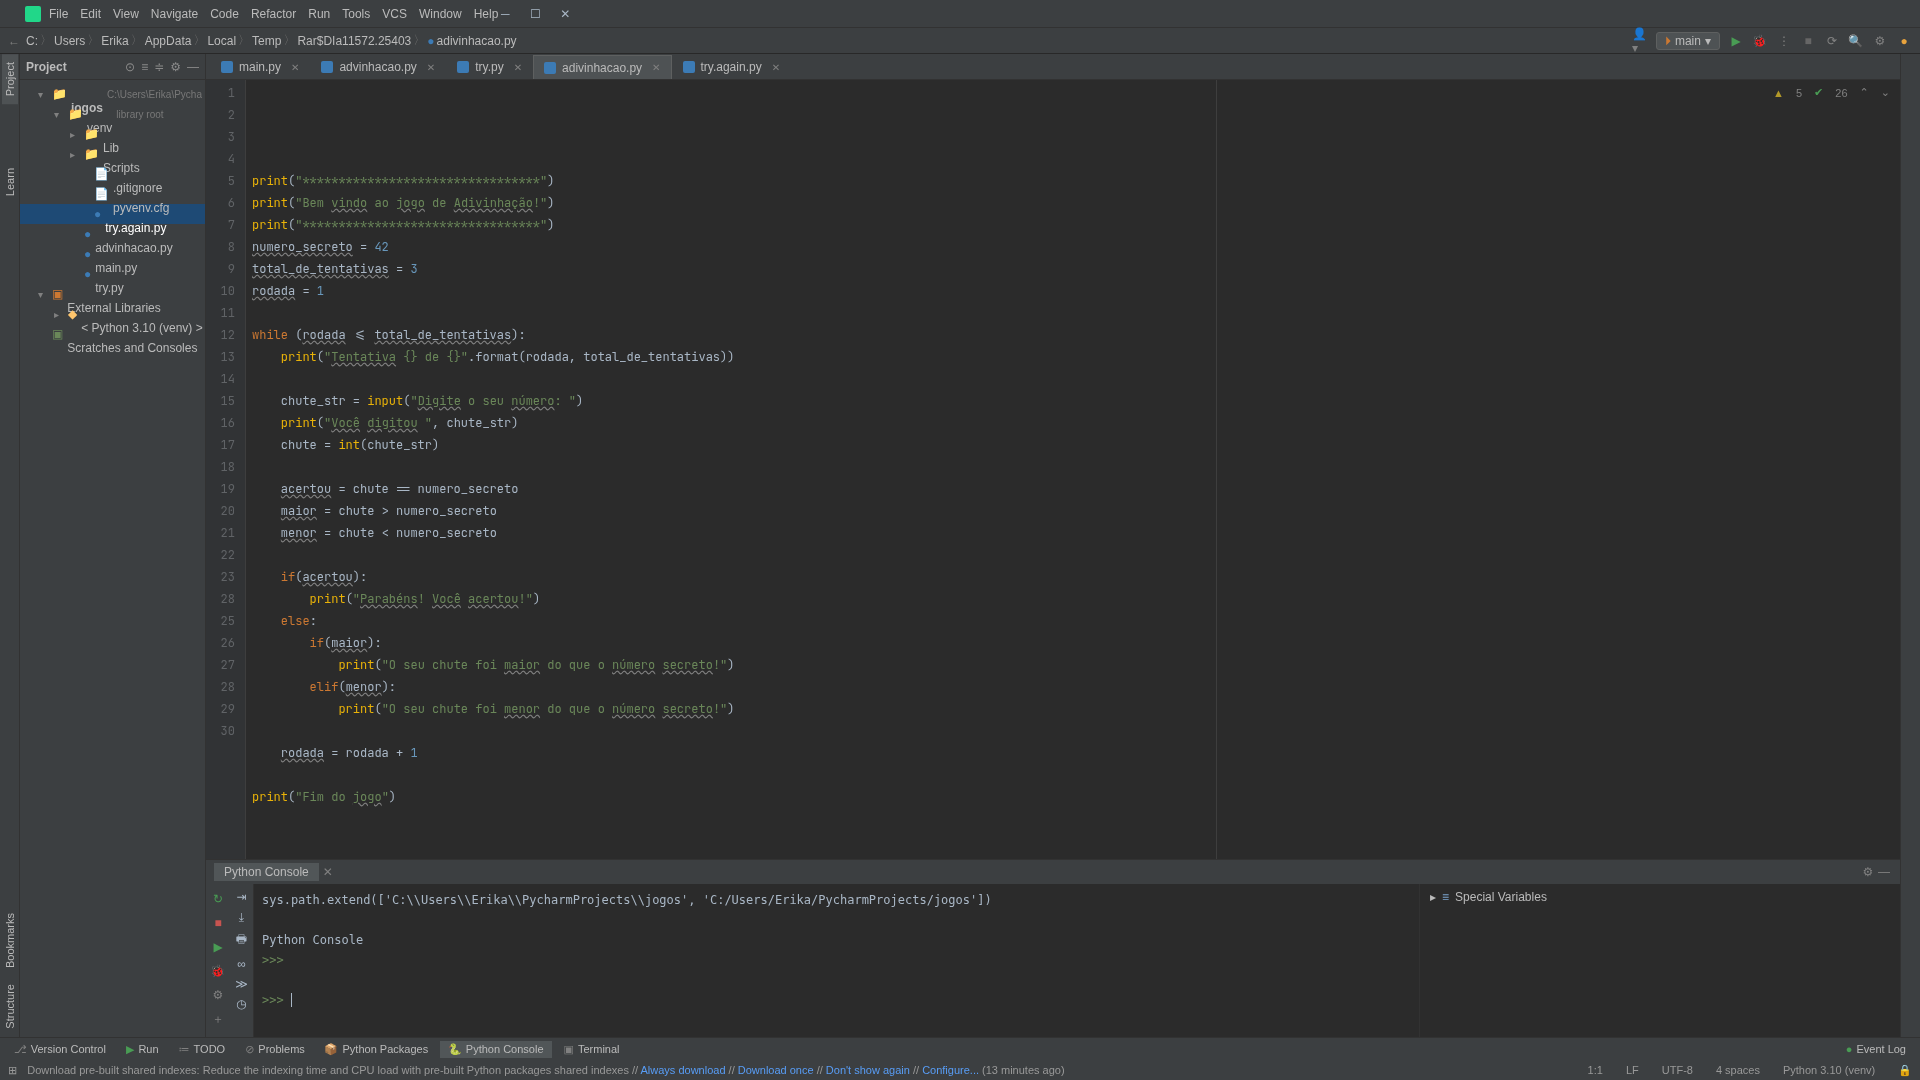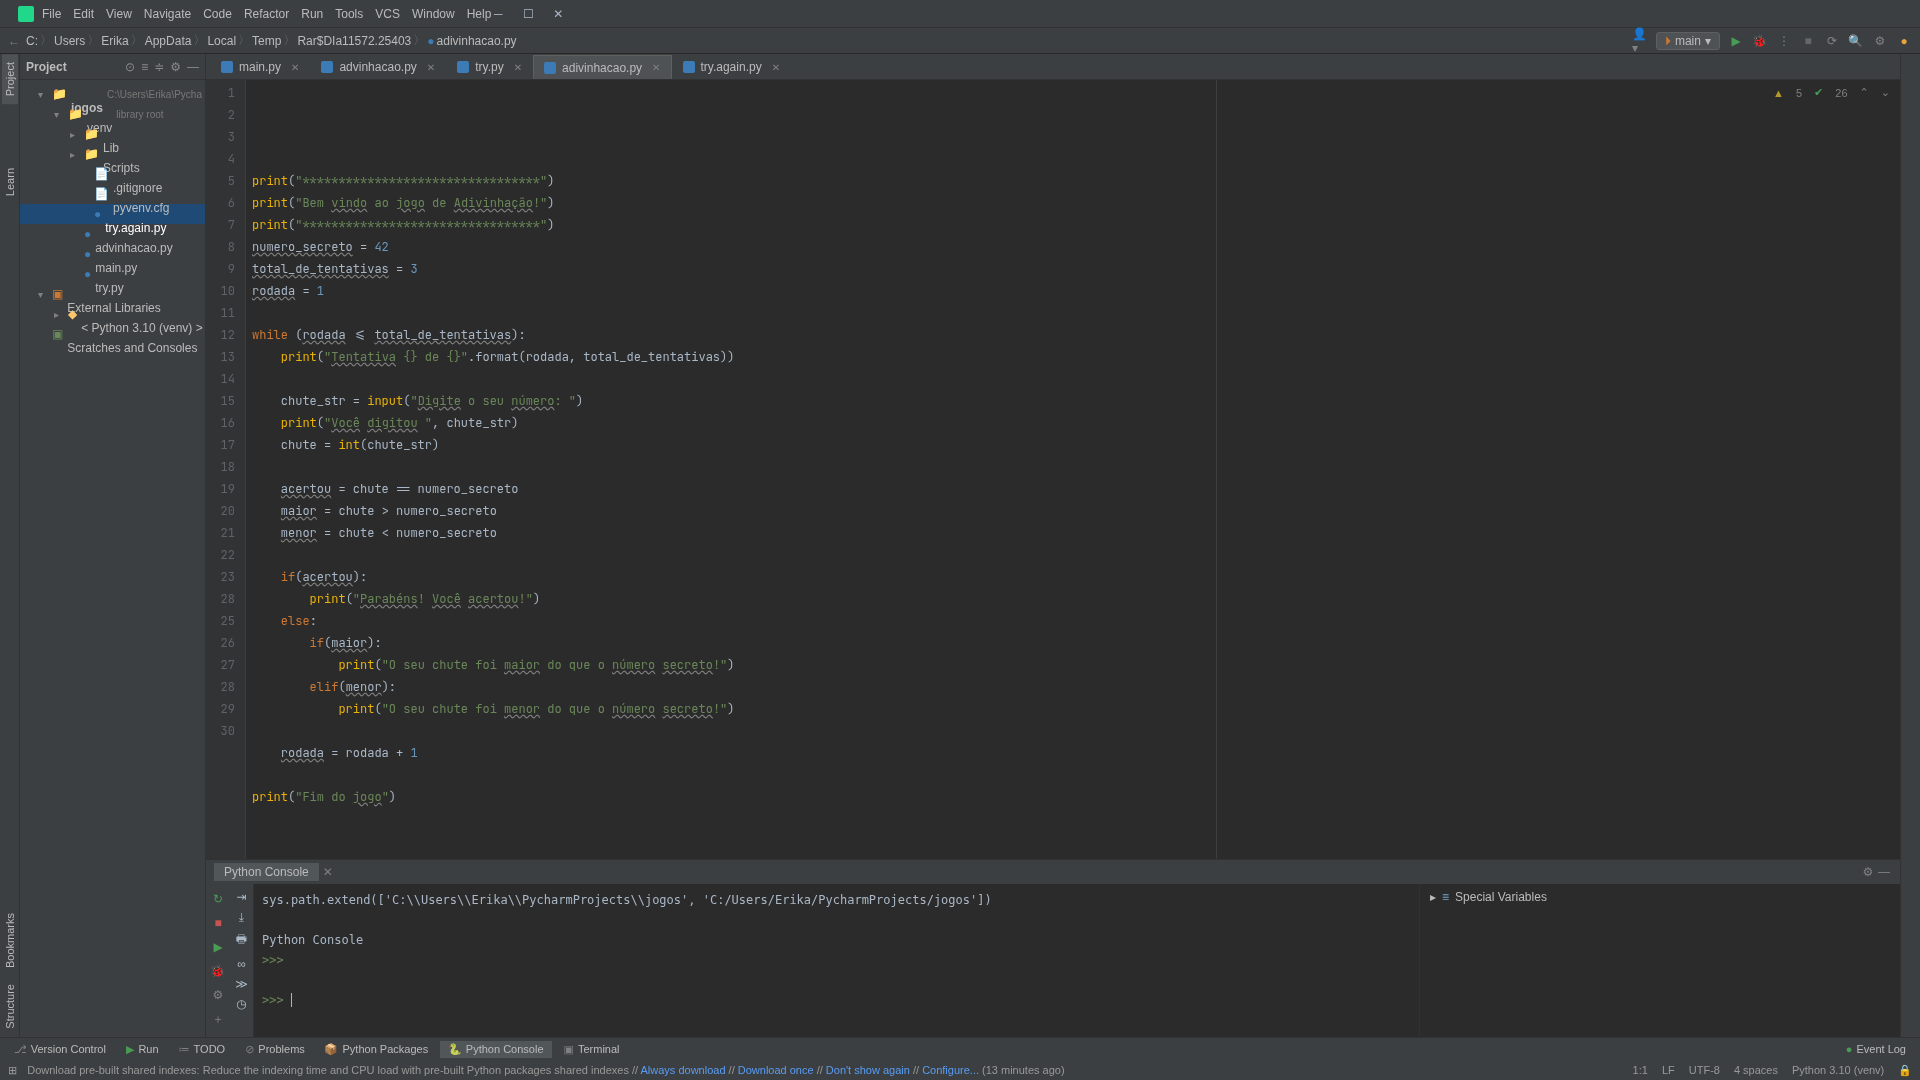--- a/index.html
+++ b/index.html
@@ -1,18 +1,18 @@
 <!DOCTYPE html>
 <html><head>
 <meta charset="utf-8">
 <style>
 * { margin: 0; padding: 0; box-sizing: border-box; }
 body { font-family: "Segoe UI", sans-serif; font-size: 12px; background: #2b2b2b; color: #a9b7c6; overflow: hidden; width: 1920px; height: 1080px; }
 
-.titlebar { height: 28px; background: #3c3f41; display: flex; align-items: center; padding: 0 18px; border-bottom: 1px solid #323232; }
+.titlebar { height: 28px; background: #3c3f41; display: flex; align-items: center; padding: 0 25px; border-bottom: 1px solid #323232; }
 .titlebar .app-icon { width: 16px; height: 16px; background: #21d789; border-radius: 2px; margin-right: 8px; }
 .menubar { display: flex; gap: 12px; }
 .menubar span { color: #bbbbbb; cursor: pointer; }
 .titlebar .title { margin-left: 18px; color: #808080; flex: 1; }
 .win-controls { display: flex; gap: 16px; color: #a9b7c6; }
 .win-btn { width: 14px; height: 14px; cursor: pointer; display: flex; align-items: center; justify-content: center; }
 
 .navbar { height: 26px; background: #3c3f41; display: flex; align-items: center; padding: 0 8px; border-bottom: 1px solid #282828; }
 .navbar .arrow { color: #808080; margin-right: 6px; }
 .breadcrumbs { flex: 1; display: flex; align-items: center; gap: 2px; color: #bbbbbb; }
@@ -88,21 +88,21 @@
 
 .tool-windows { height: 23px; background: #3c3f41; display: flex; align-items: center; border-top: 1px solid #323232; padding: 0 6px; gap: 4px; }
 .tw-btn { padding: 2px 8px; color: #bbbbbb; cursor: pointer; display: flex; align-items: center; gap: 4px; font-size: 11px; }
 .tw-btn.active { background: #515658; }
 .tw-btn .ic { color: #808080; }
 .tw-btn .green { color: #499c54; }
 .tool-windows .spacer { flex: 1; }
 
 .statusbar { height: 20px; background: #3c3f41; display: flex; align-items: center; padding: 0 8px; font-size: 11px; color: #999; gap: 10px; }
 .statusbar .msg { flex: 1; white-space: nowrap; overflow: hidden; }
-.statusbar .right { display: flex; gap: 14px; }
+.statusbar .right { display: flex; gap: 23px; }
 .statusbar a { color: #589df6; }
 </style>
 </head>
 <body>
 
 <div class="titlebar">
   <div class="app-icon"></div>
   <div class="menubar">
     <span>File</span>
     <span>Edit</span>

